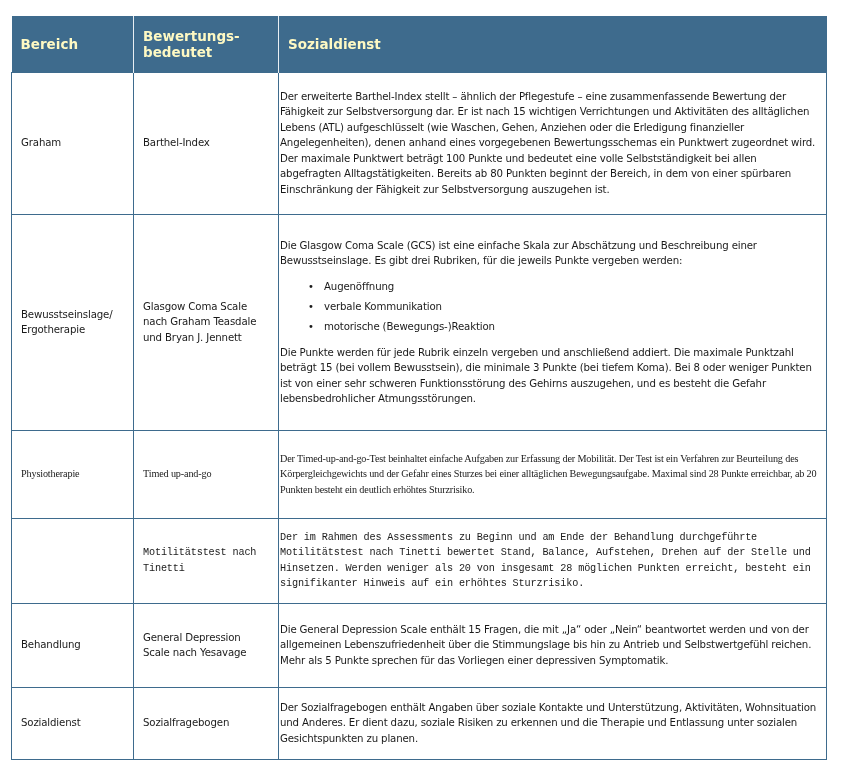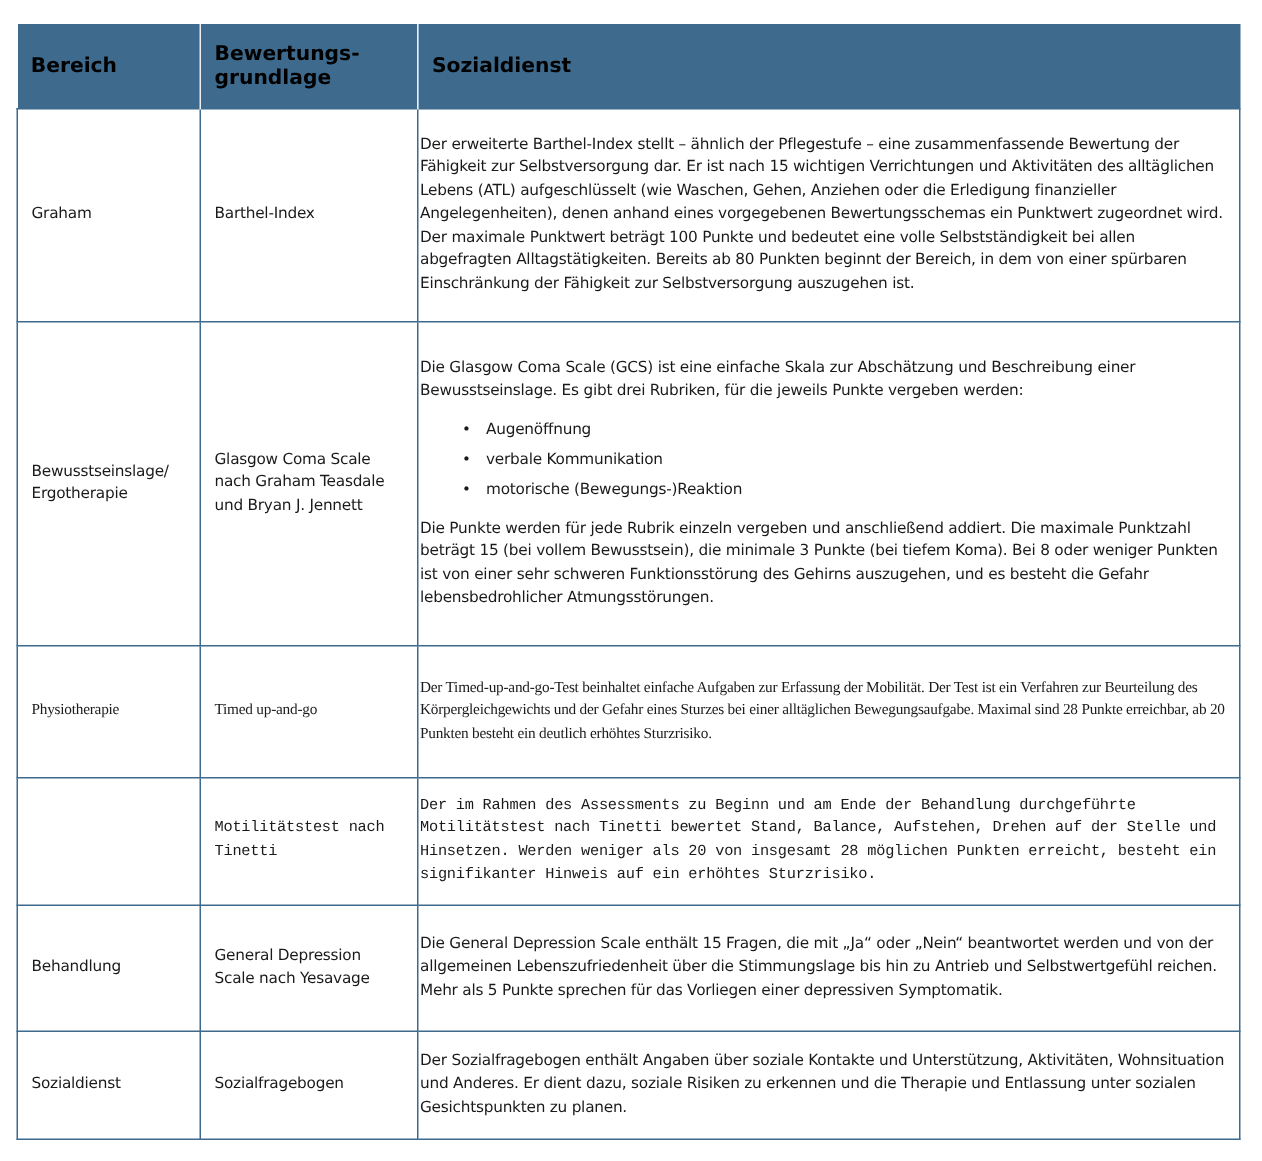--- a/index.html
+++ b/index.html
@@ -21,21 +21,21 @@
       top: 16px;
       width: 815px;
       border-collapse: collapse;
       table-layout: fixed;
     }
     table.assess col.c1 { width: 122px; }
     table.assess col.c2 { width: 145px; }
     table.assess col.c3 { width: 548px; }
     table.assess th {
       background: #3e6b8d;
-      color: #000000;
+      color: #fef9c3;
       font-weight: bold;
       font-size: 13.5px;
       text-align: left;
       vertical-align: middle;
       padding: 0 9px;
       height: 56px;
       line-height: 16px;
       border-left: 1px solid #e8eef3;
       border-right: 1px solid #e8eef3;
       box-sizing: border-box;
@@ -83,21 +83,21 @@
 
 <table class="assess">
   <colgroup>
     <col class="c1">
       <col class="c2">
       <col class="c3">
   </colgroup>
   <thead>
     <tr>
       <th>Bereich</th>
-      <th><span>Bewertungs-</span><br><span>grundlage</span></th>
+      <th><span>Bewertungs-</span><br><span>bedeutet</span></th>
       <th>Sozialdienst</th>
     </tr>
   </thead>
   <tbody>
     <tr class="r1">
       <td>Graham</td>
       <td>Barthel-Index</td>
       <td class="desc">
           <p class="para">Der erweiterte Barthel-Index stellt – ähnlich der Pflegestufe – eine zusammenfassende Bewertung der Fähigkeit zur Selbstversorgung dar. Er ist nach 15 wichtigen Verrichtungen und Aktivitäten des alltäglichen Lebens (ATL) aufgeschlüsselt (wie Waschen, Gehen, Anziehen oder die Erledigung finanzieller Angelegenheiten), denen anhand eines vorgegebenen Bewertungsschemas ein Punktwert zugeordnet wird. Der maximale Punktwert beträgt 100 Punkte und bedeutet eine volle Selbstständigkeit bei allen abgefragten Alltagstätigkeiten. Bereits ab 80 Punkten beginnt der Bereich, in dem von einer spürbaren Einschränkung der Fähigkeit zur Selbstversorgung auszugehen ist.</p>
         </td>

